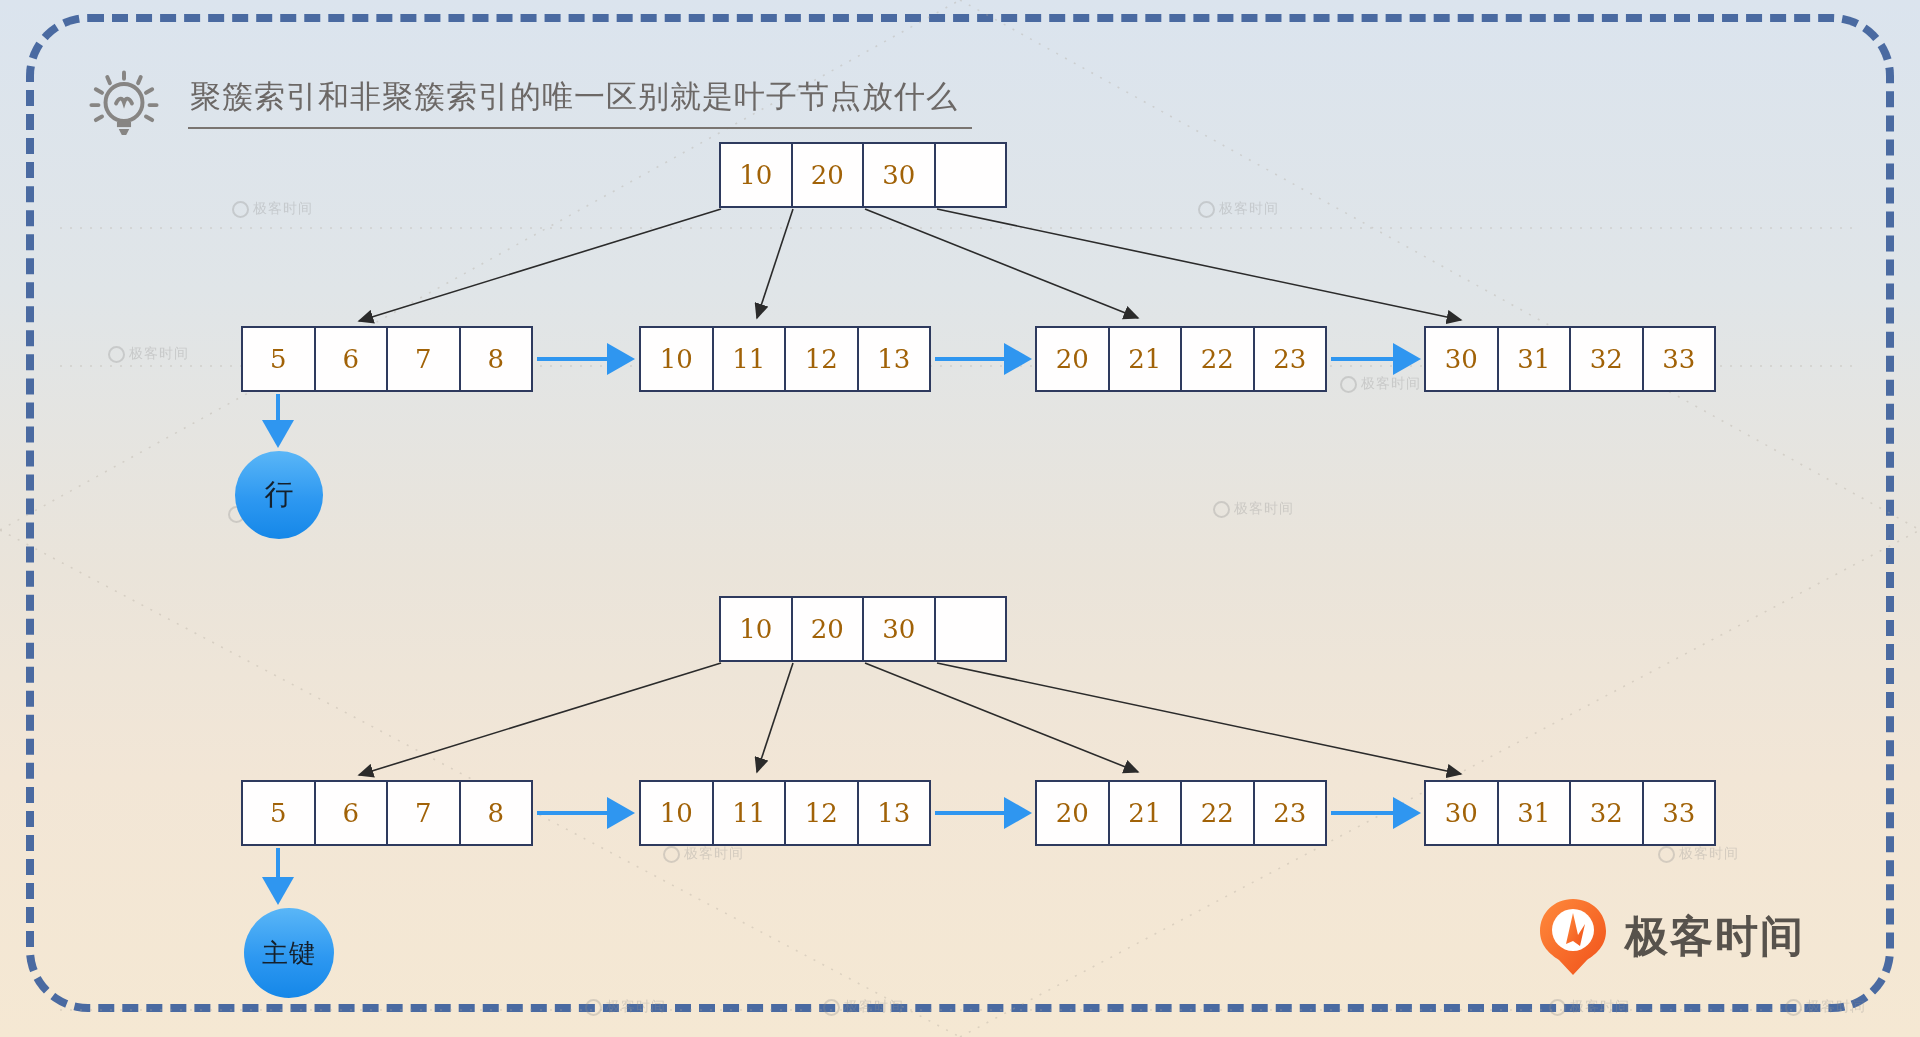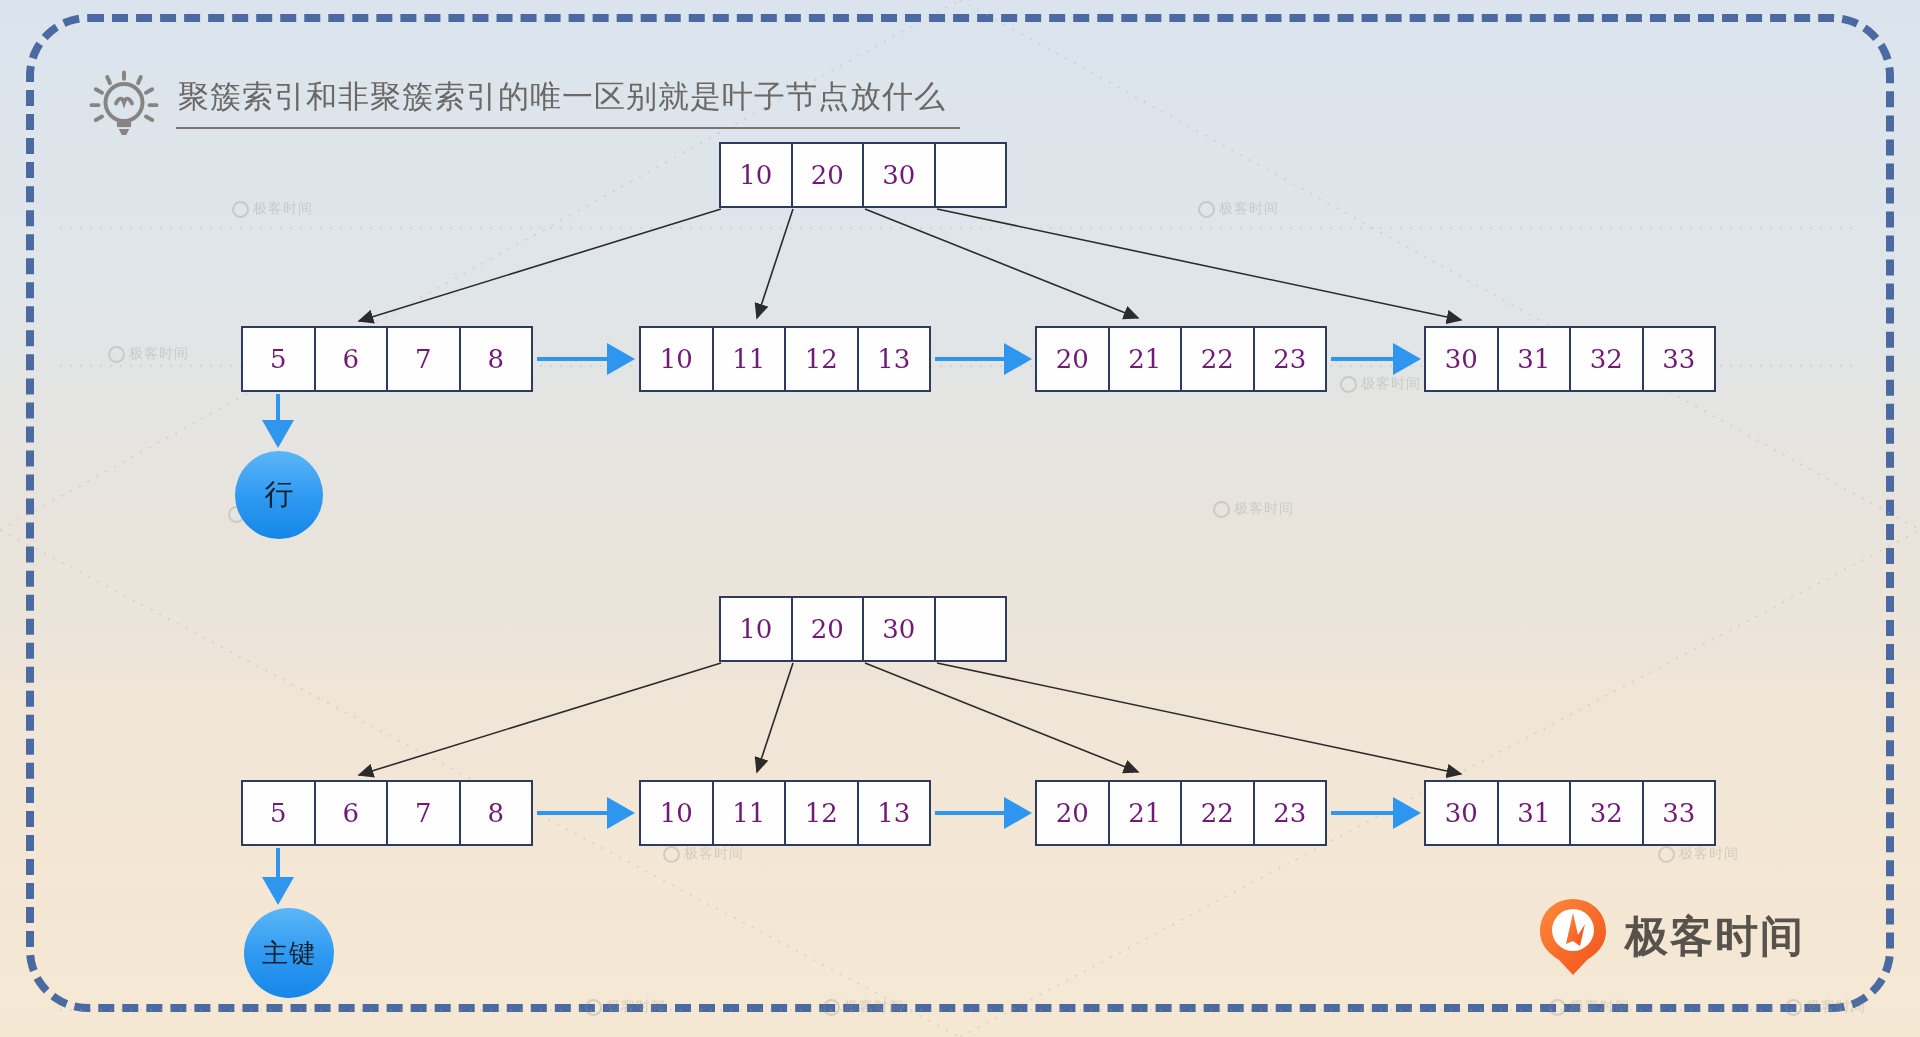--- a/index.html
+++ b/index.html
@@ -3,30 +3,30 @@
 <meta charset="utf-8">
 <style>
   html,body{margin:0;padding:0;}
   body{width:1920px;height:1037px;overflow:hidden;font-family:"Liberation Sans","DejaVu Sans",sans-serif;}
   .canvas{position:relative;width:1920px;height:1037px;
     background:linear-gradient(180deg,#dbe4ee 0%,#e0e5e8 28%,#eae4da 55%,#f2e6d6 75%,#f5e8d3 100%);}
   .frame{position:absolute;left:26px;top:14px;width:1852px;height:982px;
     border:8px dashed #4a6aa1;border-radius:62px;z-index:1;pointer-events:none;}
   .texture{position:absolute;inset:0;z-index:2;pointer-events:none;}
   
-  .hint{position:absolute;left:80px;top:62px;display:flex;align-items:flex-start;gap:8px;z-index:4;}
+  .hint{position:absolute;left:80px;top:62px;display:flex;align-items:flex-start;gap:20px;z-index:4;}
   .bulb{width:88px;height:88px;flex:0 0 auto;}
   .title{margin-top:14px;font-size:31px;letter-spacing:1px;color:#6c6866;
     border-bottom:2px solid #7a7571;padding:0 14px 9px 2px;font-weight:500;}
   
   .node{position:absolute;display:flex;background:#fffefe;border:2px solid #2e3a5e;
     box-sizing:border-box;z-index:4;}
   .node .cell{flex:1 1 0;display:flex;align-items:center;justify-content:center;
     border-left:2px solid #2e3a5e;font-family:"DejaVu Serif","Liberation Serif",serif;
-    font-size:26px;color:#701a75;}
+    font-size:26px;color:#a16207;}
   .node .cell:first-child{border-left:none;}
   .root{left:719px;width:288px;height:66px;}
   .leaf{width:292px;height:66px;}
   
   .bubble{position:absolute;border-radius:50%;z-index:4;display:flex;align-items:center;justify-content:center;
     background:linear-gradient(180deg,#5ab6f7 0%,#2d98f1 55%,#1587e8 100%);
     color:#15202b;font-weight:500;}
   .bubble.b1{left:235px;top:451px;width:88px;height:88px;font-size:29px;}
   .bubble.b2{left:244px;top:908px;width:90px;height:90px;font-size:26px;letter-spacing:1px;}
   

